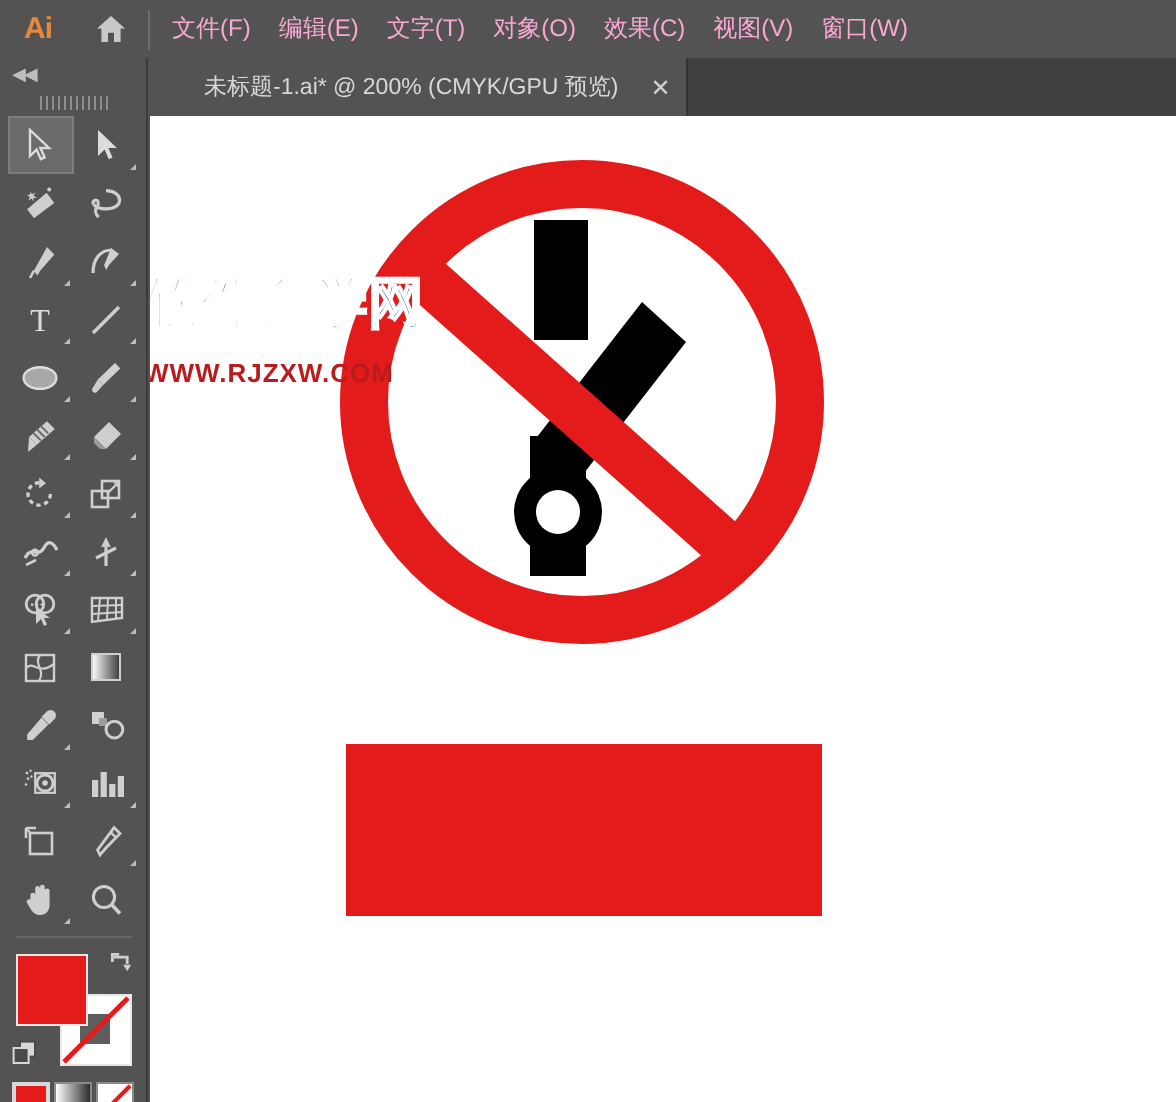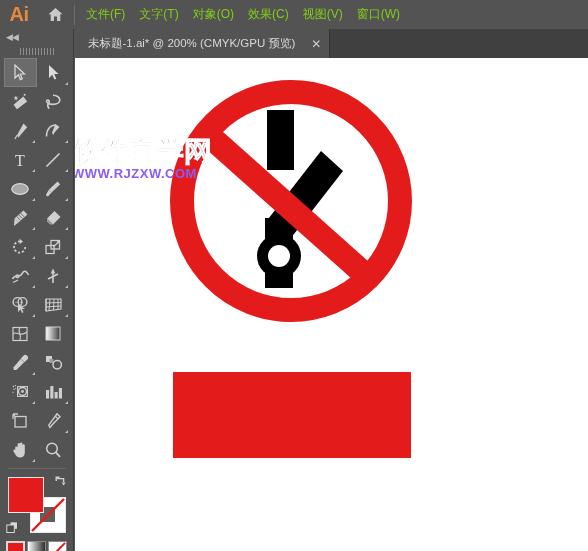--- a/index.html
+++ b/index.html
@@ -13,49 +13,49 @@
 
   
   #menubar {
     position: absolute; left: 0; top: 0; width: 588px; height: 29px;
     background: #535353;
     display: flex; align-items: center;
   }
   #ai-logo {
     width: 38px; height: 29px;
     display: flex; align-items: center; justify-content: center;
-    color: #e8883a; font-size: 20px; font-weight: bold;
+    color: #e8883a; font-size: 15px; font-weight: bold;
     letter-spacing: -0.5px;
   }
   #home-btn {
     width: 34px; height: 29px;
     display: flex; align-items: center; justify-content: center;
   }
   #menu-divider {
     width: 1px; height: 20px; background: #6d6d6d; margin: 0 4px 0 2px;
   }
   .menu-item {
-    color: #84cc16; font-size: 12px; padding: 0 7px;
+    color: #f9a8d4; font-size: 12px; padding: 0 7px;
     height: 29px; line-height: 29px; white-space: nowrap;
   }
 
   
   #tabbar {
     position: absolute; left: 0; top: 29px; width: 588px; height: 29px;
     background: #404040;
   }
   #doc-tab {
     position: absolute; left: 74px; top: 0; height: 29px;
     background: #535353;
     display: flex; align-items: center;
     padding: 0 6px 0 14px;
     border-right: 1px solid #333;
   }
   #doc-tab-title {
-    color: #d8d8d8; font-size: 11.5px; white-space: nowrap;
+    color: #d8d8d8; font-size: 11.5px; white-space: nowrap; margin-left: 14px;
   }
   #doc-tab-close {
     color: #cfcfcf; font-size: 12px; margin-left: 14px;
     width: 14px; text-align: center; line-height: 1;
   }
 
   
   #toolpanel {
     position: absolute; left: 0; top: 29px; width: 74px; height: 522px;
     background: #535353;
@@ -143,39 +143,40 @@
     position: absolute; left: -3px; top: 80px;
     width: 160px; pointer-events: none;
   }
   #wm-cn {
     font-size: 28px; font-weight: bold; color: #0c4a6e;
     letter-spacing: 0px; line-height: 1;
     -webkit-text-stroke: 1px #ffffff;
     font-family: "DejaVu Sans", sans-serif;
   }
   #wm-url {
-    font-size: 13px; font-weight: bold; color: #8b5cf6;
-    letter-spacing: 0.5px; line-height: 1.1; margin-top: 1px;
+    font-size: 13px; font-weight: bold; color: #b91c1c;
+    letter-spacing: 0.5px; line-height: 1.1; margin-top: 14px;
     font-family: "Liberation Sans", sans-serif;
   }
 </style>
 </head>
 <body>
 
 <div id="app">
 
   <div id="menubar">
     <div id="ai-logo">Ai</div>
     <div id="home-btn">
       <svg width="17" height="17" viewBox="0 0 17 17">
         <path d="M8.5 2 L15.5 8.2 L13.3 8.2 L13.3 15 L10 15 L10 10.4 L7 10.4 L7 15 L3.7 15 L3.7 8.2 L1.5 8.2 Z" fill="#c9c9c9"></path>
       </svg>
     </div>
     <div id="menu-divider"></div>
     <div class="menu-item">文件(F)</div>
+    <div class="menu-item">编辑(E)</div>
     <div class="menu-item">文字(T)</div>
     <div class="menu-item">对象(O)</div>
     <div class="menu-item">效果(C)</div>
     <div class="menu-item">视图(V)</div>
     <div class="menu-item">窗口(W)</div>
   </div>
 
   <div id="tabbar">
     <div id="doc-tab">
       <span id="doc-tab-title">未标题-1.ai* @ 200% (CMYK/GPU 预览)</span>

